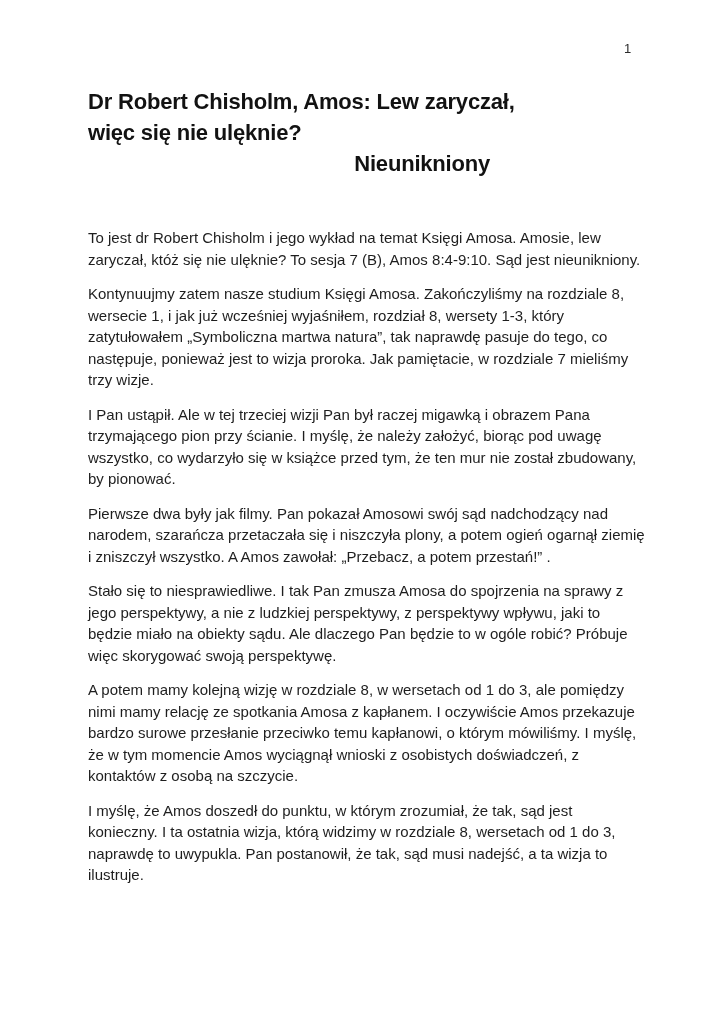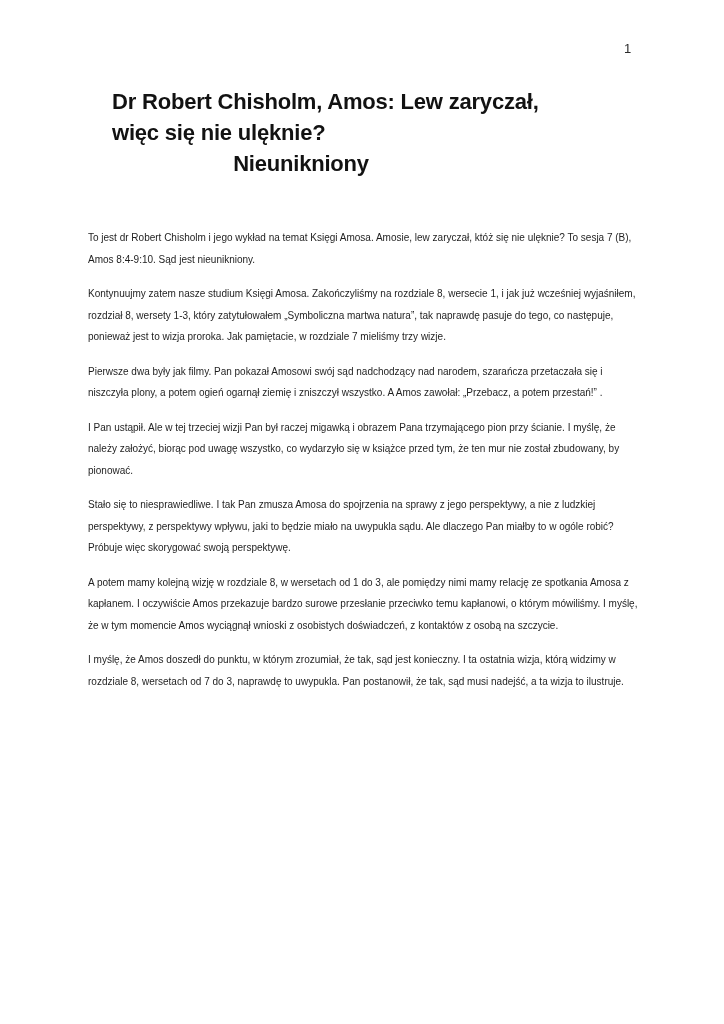--- a/index.html
+++ b/index.html
@@ -34,32 +34,31 @@
     width: 402px;
     margin: 0;
     font-size: 22px;
     font-weight: 700;
     line-height: 31px;
     color: #121212;
     letter-spacing: -0.2px;
   }
   .title-line {
     white-space: nowrap;
-    margin-left: 24px;
   }
   .title-line-centered {
-    text-align: center;
+    text-align: right;
     white-space: normal;
   }
   .body-text {
     position: absolute;
     top: 227px;
     left: 88px;
     width: 557px;
-    font-size: 10px;
+    font-size: 15px;
     line-height: 21.5px;
     color: #1e1e1e;
     text-align: left;
   }
   .body-text p {
     margin: 0 0 13px 0;
     padding: 0;
   }
 </style>
 </head>
@@ -71,20 +70,20 @@
 
   <header class="title-block">
     <div class="title-line">Dr Robert Chisholm, Amos: Lew zaryczał,</div>
     <div class="title-line">więc się nie ulęknie?</div>
     <div class="title-line title-line-centered">Nieunikniony</div>
   </header>
 
   <main class="body-text">
     <p>To jest dr Robert Chisholm i jego wykład na temat Księgi Amosa. Amosie, lew zaryczał, któż się nie ulęknie? To sesja 7 (B), Amos 8:4-9:10. Sąd jest nieunikniony.</p>
     <p>Kontynuujmy zatem nasze studium Księgi Amosa. Zakończyliśmy na rozdziale 8, wersecie 1, i jak już wcześniej wyjaśniłem, rozdział 8, wersety 1-3, który zatytułowałem „Symboliczna martwa natura”, tak naprawdę pasuje do tego, co następuje, ponieważ jest to wizja proroka. Jak pamiętacie, w rozdziale 7 mieliśmy trzy wizje.</p>
+    <p>I Pan ustąpił. Ale w tej trzeciej wizji Pan był raczej migawką i obrazem Pana trzymającego pion przy ścianie. I myślę, że należy założyć, biorąc pod uwagę wszystko, co wydarzyło się w książce przed tym, że ten mur nie został zbudowany, by pionować.</p>
     <p>Pierwsze dwa były jak filmy. Pan pokazał Amosowi swój sąd nadchodzący nad narodem, szarańcza przetaczała się i niszczyła plony, a potem ogień ogarnął ziemię i zniszczył wszystko. A Amos zawołał: „Przebacz, a potem przestań!” .</p>
-    <p>I Pan ustąpił. Ale w tej trzeciej wizji Pan był raczej migawką i obrazem Pana trzymającego pion przy ścianie. I myślę, że należy założyć, biorąc pod uwagę wszystko, co wydarzyło się w książce przed tym, że ten mur nie został zbudowany, by pionować.</p>
-    <p>Stało się to niesprawiedliwe. I tak Pan zmusza Amosa do spojrzenia na sprawy z jego perspektywy, a nie z ludzkiej perspektywy, z perspektywy wpływu, jaki to będzie miało na uwypukla sądu. Ale dlaczego Pan miałby to w ogóle robić? Próbuje więc skorygować swoją perspektywę.</p>
+    <p>Stało się to niesprawiedliwe. I tak Pan zmusza Amosa do spojrzenia na sprawy z jego perspektywy, a nie z ludzkiej perspektywy, z perspektywy wpływu, jaki to będzie miało na obiekty sądu. Ale dlaczego Pan będzie to w ogóle robić? Próbuje więc skorygować swoją perspektywę.</p>
     <p>A potem mamy kolejną wizję w rozdziale 8, w wersetach od 1 do 3, ale pomiędzy nimi mamy relację ze spotkania Amosa z kapłanem. I oczywiście Amos przekazuje bardzo surowe przesłanie przeciwko temu kapłanowi, o którym mówiliśmy. I myślę, że w tym momencie Amos wyciągnął wnioski z osobistych doświadczeń, z kontaktów z osobą na szczycie.</p>
-    <p>I myślę, że Amos doszedł do punktu, w którym zrozumiał, że tak, sąd jest konieczny. I ta ostatnia wizja, którą widzimy w rozdziale 8, wersetach od 7 do 3, naprawdę to uwypukla. Pan postanowił, że tak, sąd musi nadejść, a ta wizja to ilustruje.</p>
+    <p>I myślę, że Amos doszedł do punktu, w którym zrozumiał, że tak, sąd jest konieczny. I ta ostatnia wizja, którą widzimy w rozdziale 8, wersetach od 1 do 3, naprawdę to uwypukla. Pan postanowił, że tak, sąd musi nadejść, a ta wizja to ilustruje.</p>
   </main>
 
 </div>
 
 </body></html>

